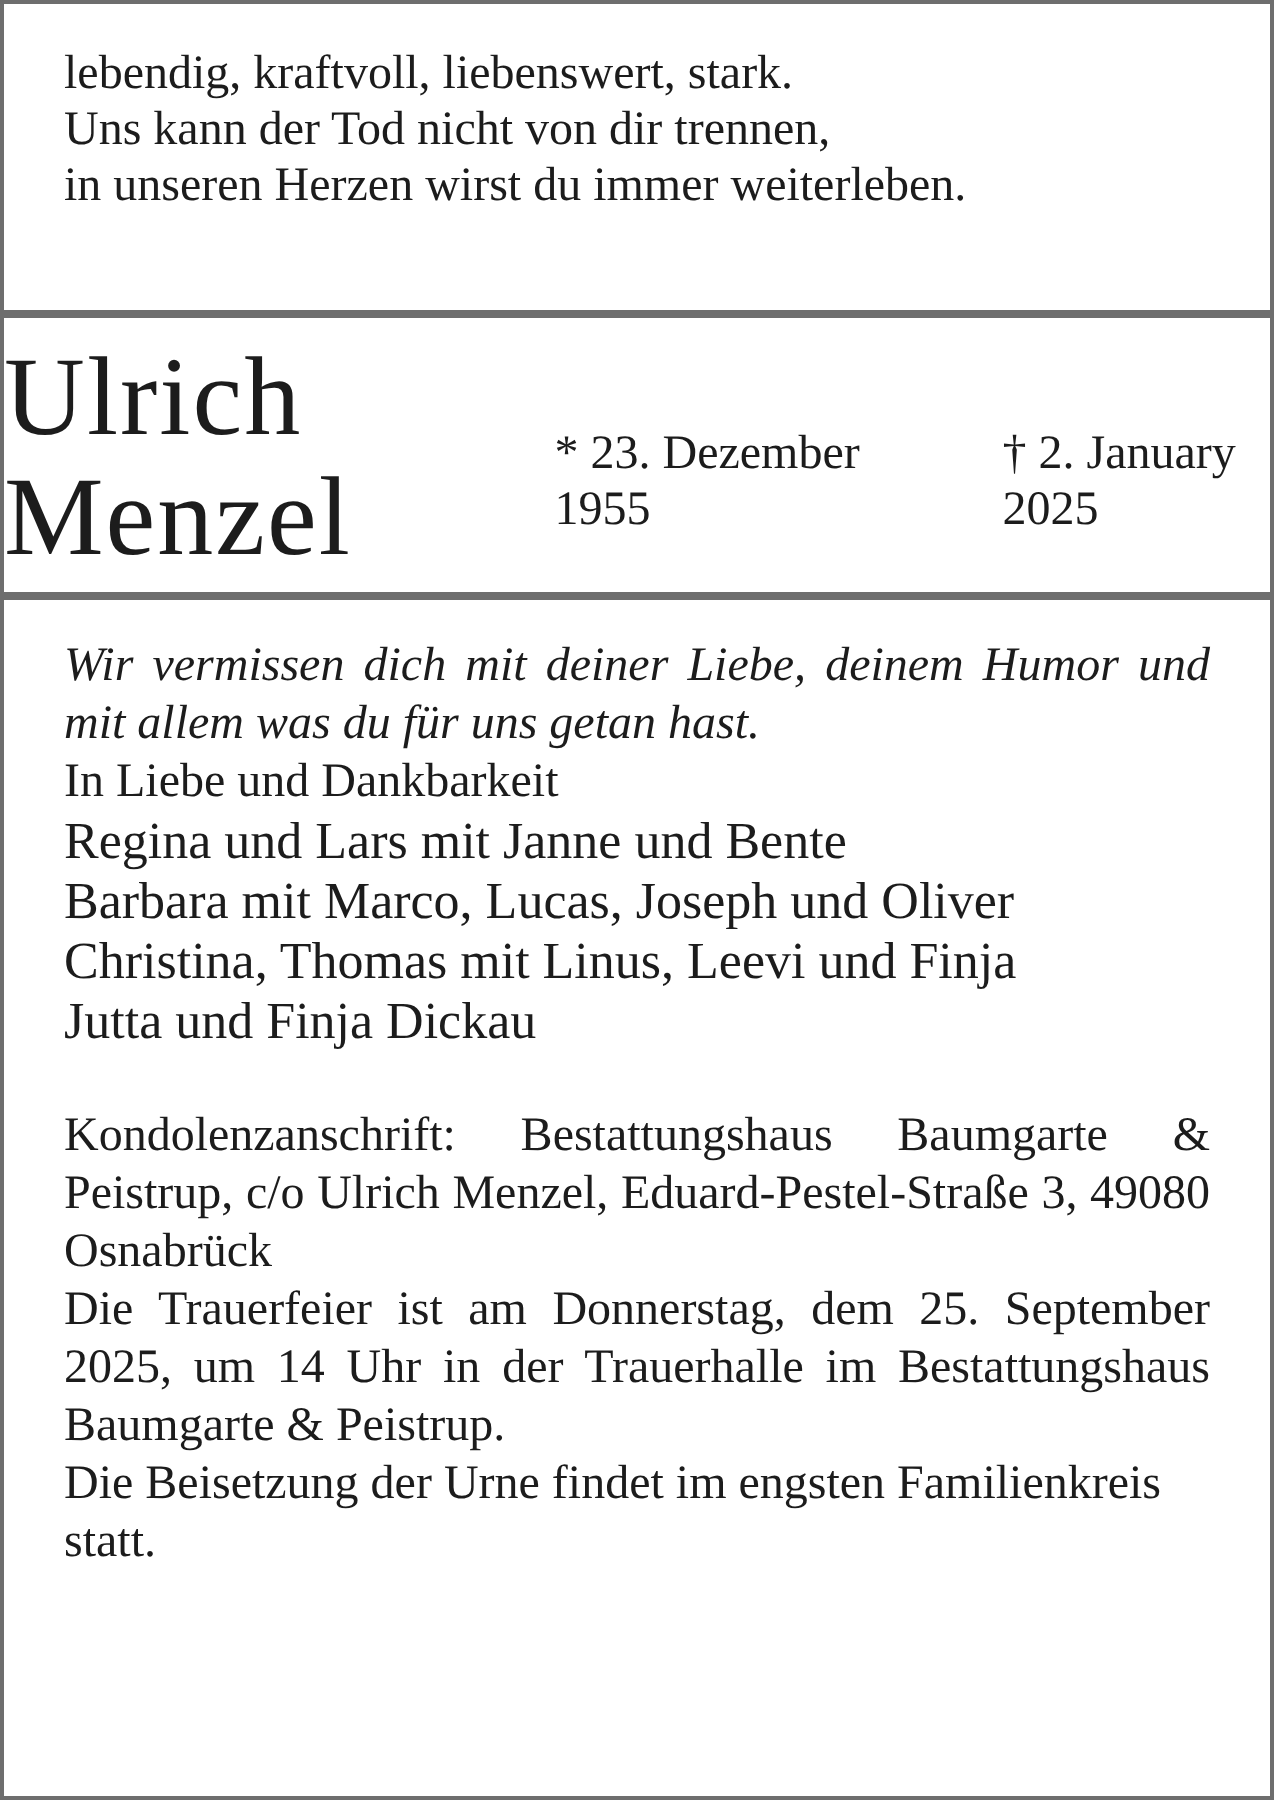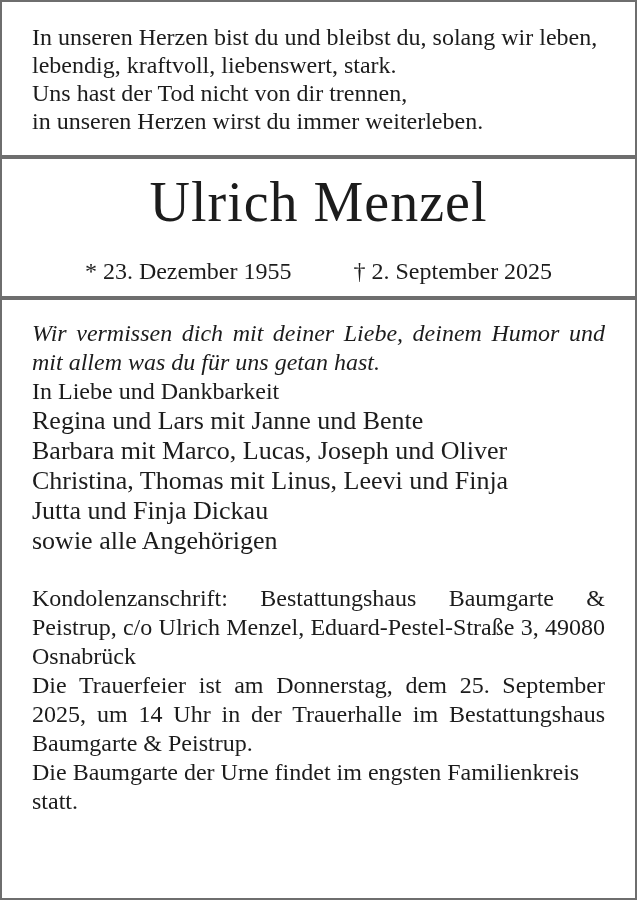--- a/index.html
+++ b/index.html
@@ -30,24 +30,24 @@
   .box-verse {
     height: 157px;
     padding: 21px 30px 0 30px;
     font-size: 24px;
     line-height: 28px;
   }
   
   .box-header {
     height: 141px;
     display: flex;
-    flex-direction: column;
+    flex-direction: row;
     align-items: center;
     justify-content: center;
-    text-align: center;
+    text-align: left;
     padding-top: 2px;
   }
   .deceased-name {
     font-size: 56px;
     line-height: 60px;
     letter-spacing: 1px;
     font-weight: normal;
     margin: 0;
   }
   .dates-row {
@@ -72,48 +72,46 @@
   .condolence  { margin-bottom: 18px; }
   .funeral     { margin-bottom: 12px; }
   .burial      { margin-bottom: 11px; }
 </style>
 </head>
 <body>
 
 <div class="notice">
 
   <section class="box box-verse">
-    <div>In unseren Herzen bist du und bleibst du, solang wir leben,</div>
     <div>lebendig, kraftvoll, liebenswert, stark.</div>
-    <div>Uns hast der Tod nicht von dir trennen,</div>
+    <div>Uns kann der Tod nicht von dir trennen,</div>
     <div>in unseren Herzen wirst du immer weiterleben.</div>
   </section>
 
   <section class="box box-header">
     <h1 class="deceased-name">Ulrich Menzel</h1>
     <div class="dates-row">
       <span>* 23. Dezember 1955</span>
-      <span>† 2. September 2025</span>
+      <span>† 2. January 2025</span>
     </div>
   </section>
 
   <section class="box box-body">
     <p class="intro p-justify">Wir vermissen dich mit deiner Liebe, deinem Humor und mit allem was du für uns getan hast.</p>
 
     <p class="salutation">In Liebe und Dankbarkeit</p>
 
     <div class="mourners">
       <div>Regina und Lars mit Janne und Bente</div>
       <div>Barbara mit Marco, Lucas, Joseph und Oliver</div>
       <div>Christina, Thomas mit Linus, Leevi und Finja</div>
       <div>Jutta und Finja Dickau</div>
-      <div>sowie alle Angehörigen</div>
     </div>
 
     <p class="condolence p-justify">Kondolenzanschrift: Bestattungshaus Baumgarte &amp; Peistrup, c/o Ulrich Menzel, Eduard-Pestel-Straße 3, 49080 Osnabrück</p>
 
     <p class="funeral p-justify">Die Trauerfeier ist am Donnerstag, dem 25. September 2025, um 14 Uhr in der Trauerhalle im Bestattungshaus Baumgarte &amp; Peistrup.</p>
 
-    <p class="burial">Die Baumgarte der Urne findet im engsten Familienkreis statt.</p>
+    <p class="burial">Die Beisetzung der Urne findet im engsten Familienkreis statt.</p>
 
   </section>
 
 </div>
 
 </body></html>

